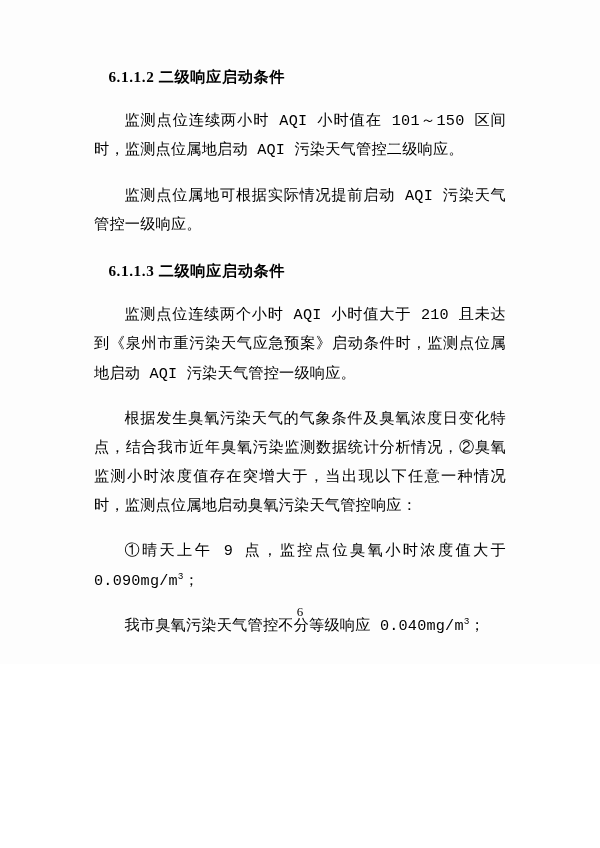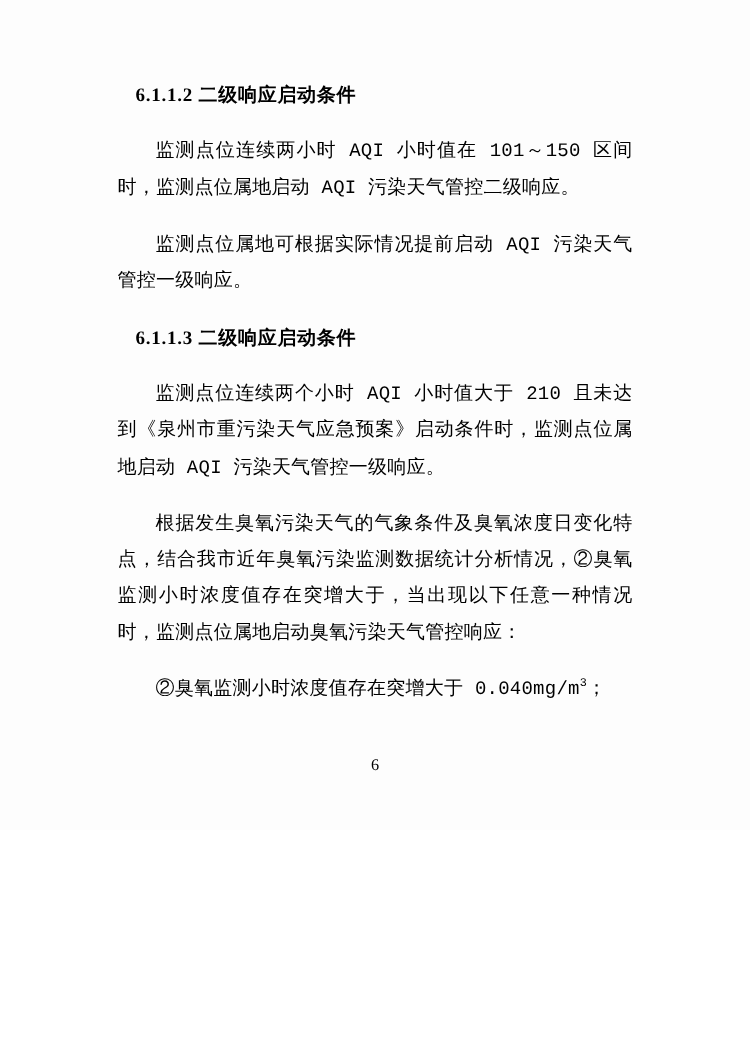--- a/index.html
+++ b/index.html
@@ -74,20 +74,21 @@
     <p class="para spaced">监测点位属地可根据实际情况提前启动 AQI 污染天气管控一级响应。</p>
 
     <p class="heading">6.1.1.3 二级响应启动条件</p>
 
     <p class="para">监测点位连续两个小时 AQI 小时值大于 210 且未达到《泉州市重污染天气应急预案》启动条件时，监测点位属地启动 AQI 污染天气管控一级响应。</p>
 
 
 
     <p class="para">根据发生臭氧污染天气的气象条件及臭氧浓度日变化特点，结合我市近年臭氧污染监测数据统计分析情况，②臭氧监测小时浓度值存在突增大于，当出现以下任意一种情况时，监测点位属地启动臭氧污染天气管控响应：</p>
 
+    <p class="para spaced"><span>①晴天上午 9 点，监控点位臭氧小时浓度值大于 0.090mg/m</span><span class="sup">3</span><span>；</span></p>
 
-    <p class="para spaced"><span>②臭氧监测小时浓度值存在突增大于 0.040mg/m</span><span class="sup">3</span><span>；</span></p>
+    <p class="para spaced"><span>我市臭氧污染天气管控不分等级响应 0.040mg/m</span><span class="sup">3</span><span>；</span></p>
 
 
   </div>
 
   <div class="page-number">6</div>
 </div>
 
 </body></html>

